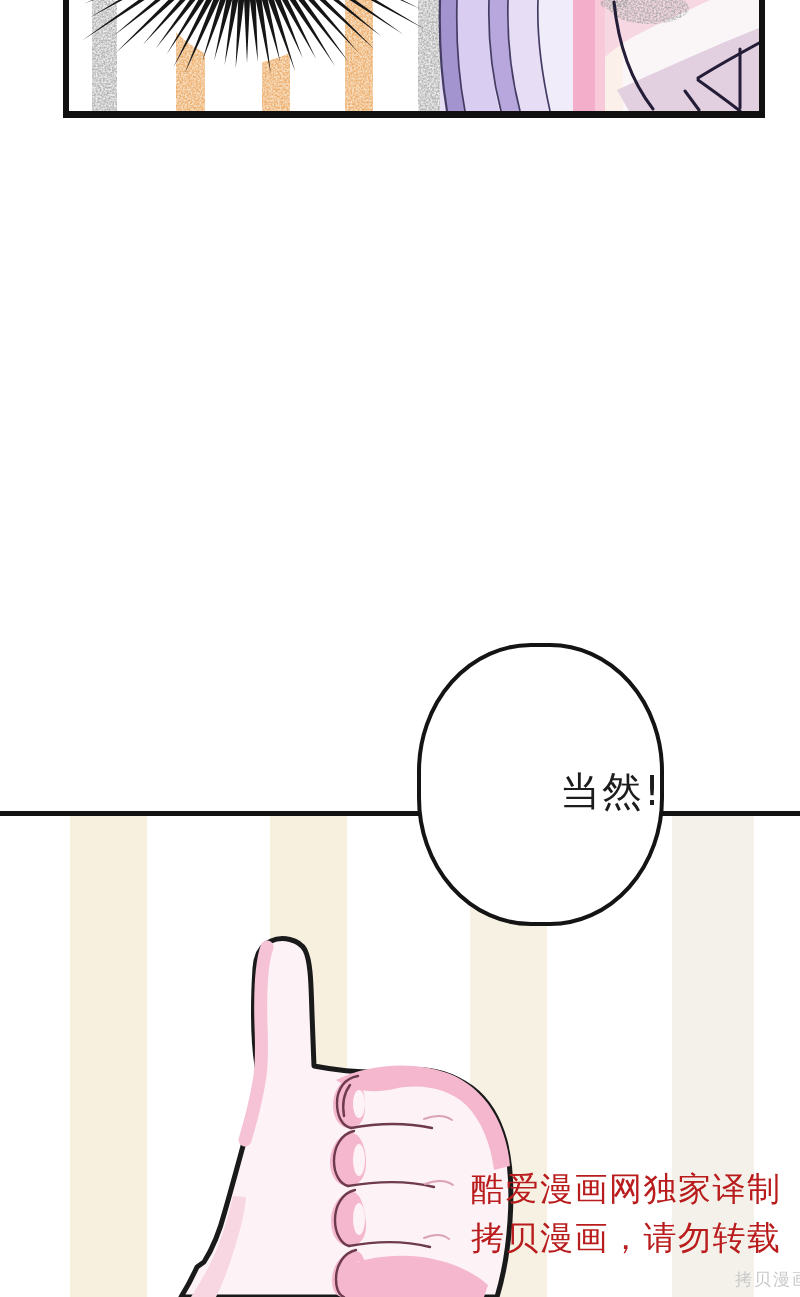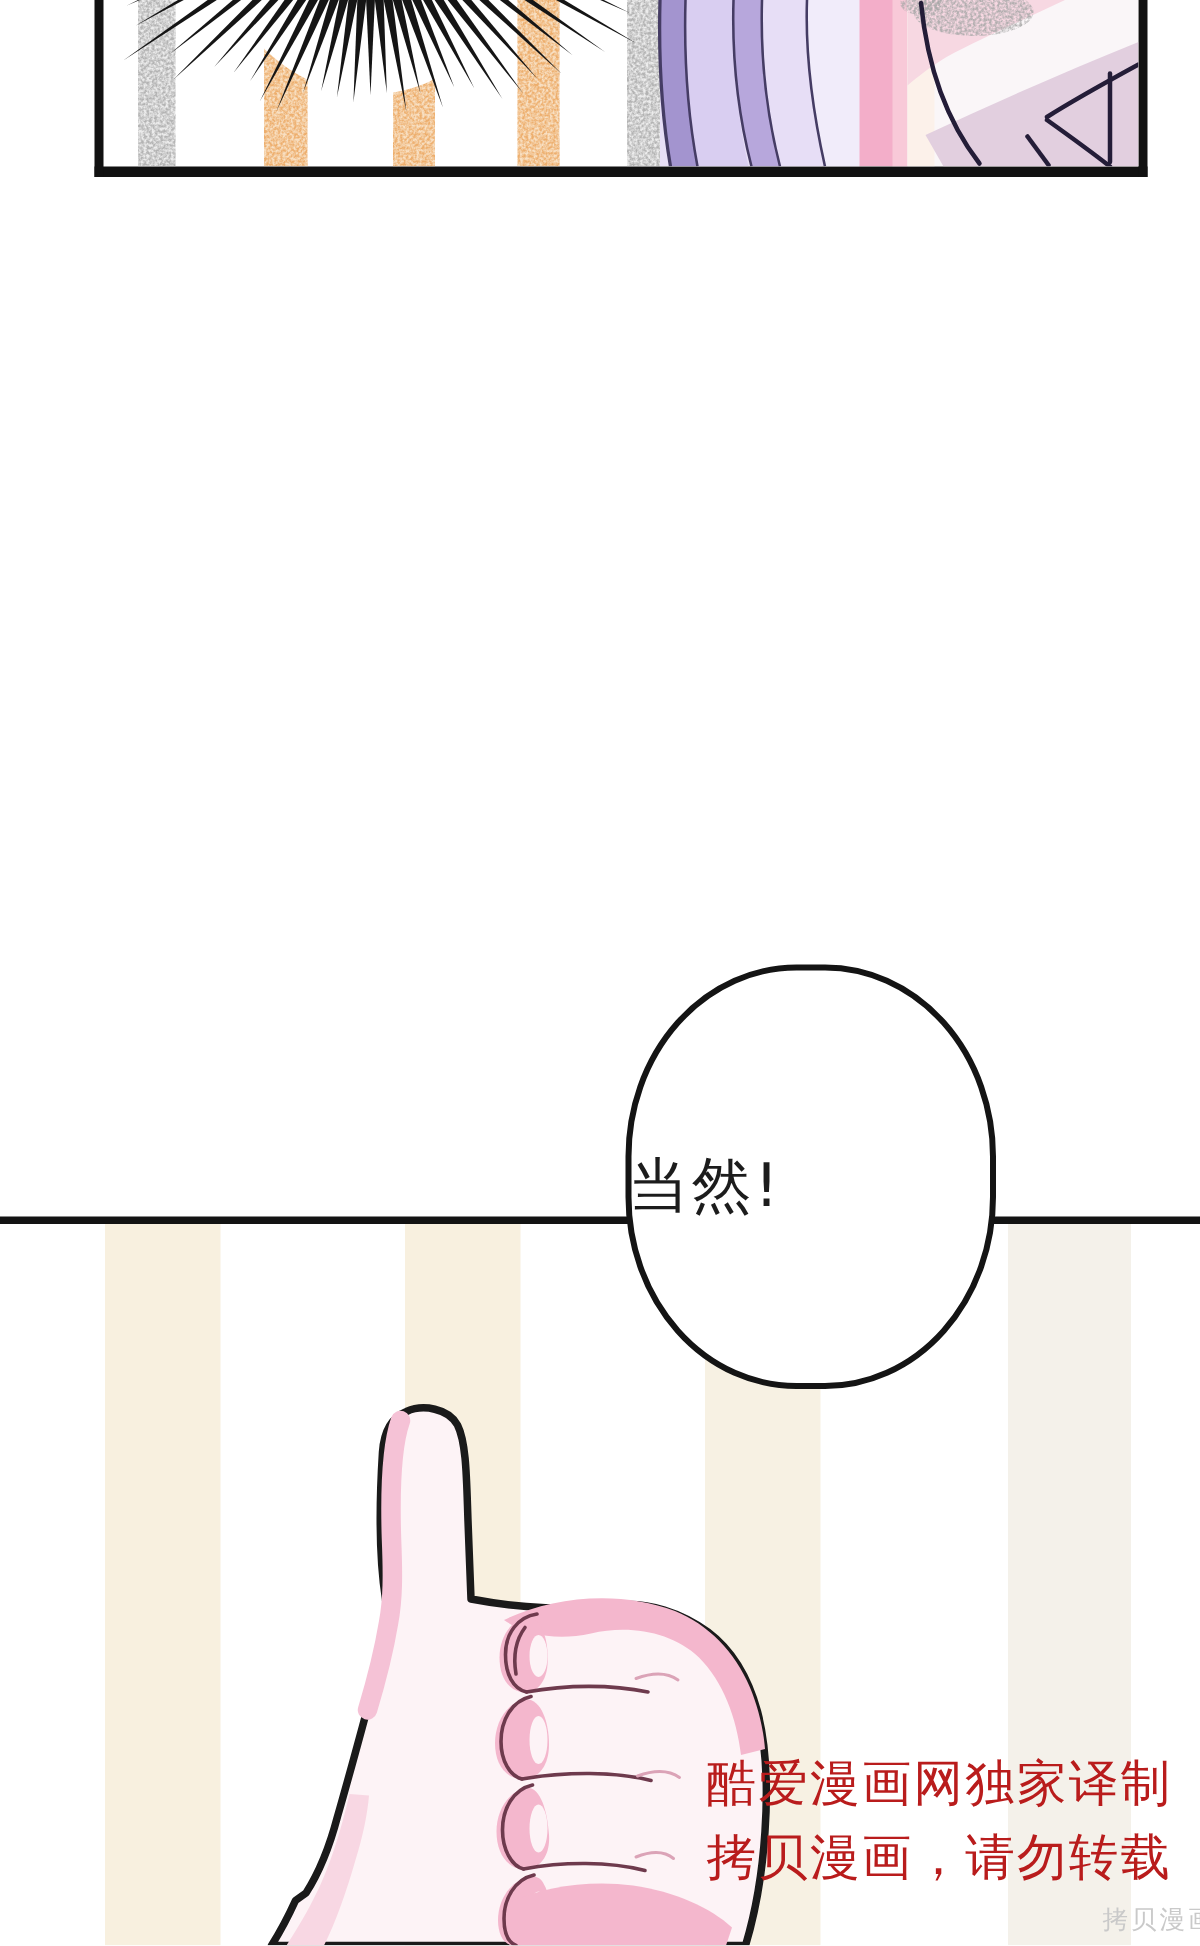--- a/index.html
+++ b/index.html
@@ -25,21 +25,21 @@
   .stripe-cream.s1{left:70px;width:77px;background:#f8f0df;}
   .stripe-cream.s2{left:270px;width:77px;background:#f8f0df;}
   .stripe-cream.s3{left:470px;width:77px;}
   .stripe-cream.s4{left:672px;width:82px;background:#f4f1ea;}
   
   .hand-svg{position:absolute;left:80px;top:930px;z-index:2;}
   
   .bubble-svg{position:absolute;left:400px;top:625px;z-index:3;}
   .bubble-text{
     position:absolute;left:419px;top:768px;width:243px;z-index:3;
-    text-align:left;font-size:40px;line-height:46px;color:#1c1c1c;
+    text-align:right;font-size:40px;line-height:46px;color:#1c1c1c;
     letter-spacing:2px;font-weight:500;
   }
   
   .watermark{
     position:absolute;left:471px;top:1164px;z-index:4;
     font-size:33px;line-height:49px;letter-spacing:1.5px;color:#b91c1c;
     white-space:nowrap;
   }
   .corner-mark{
     position:absolute;left:735px;top:1268px;z-index:4;

